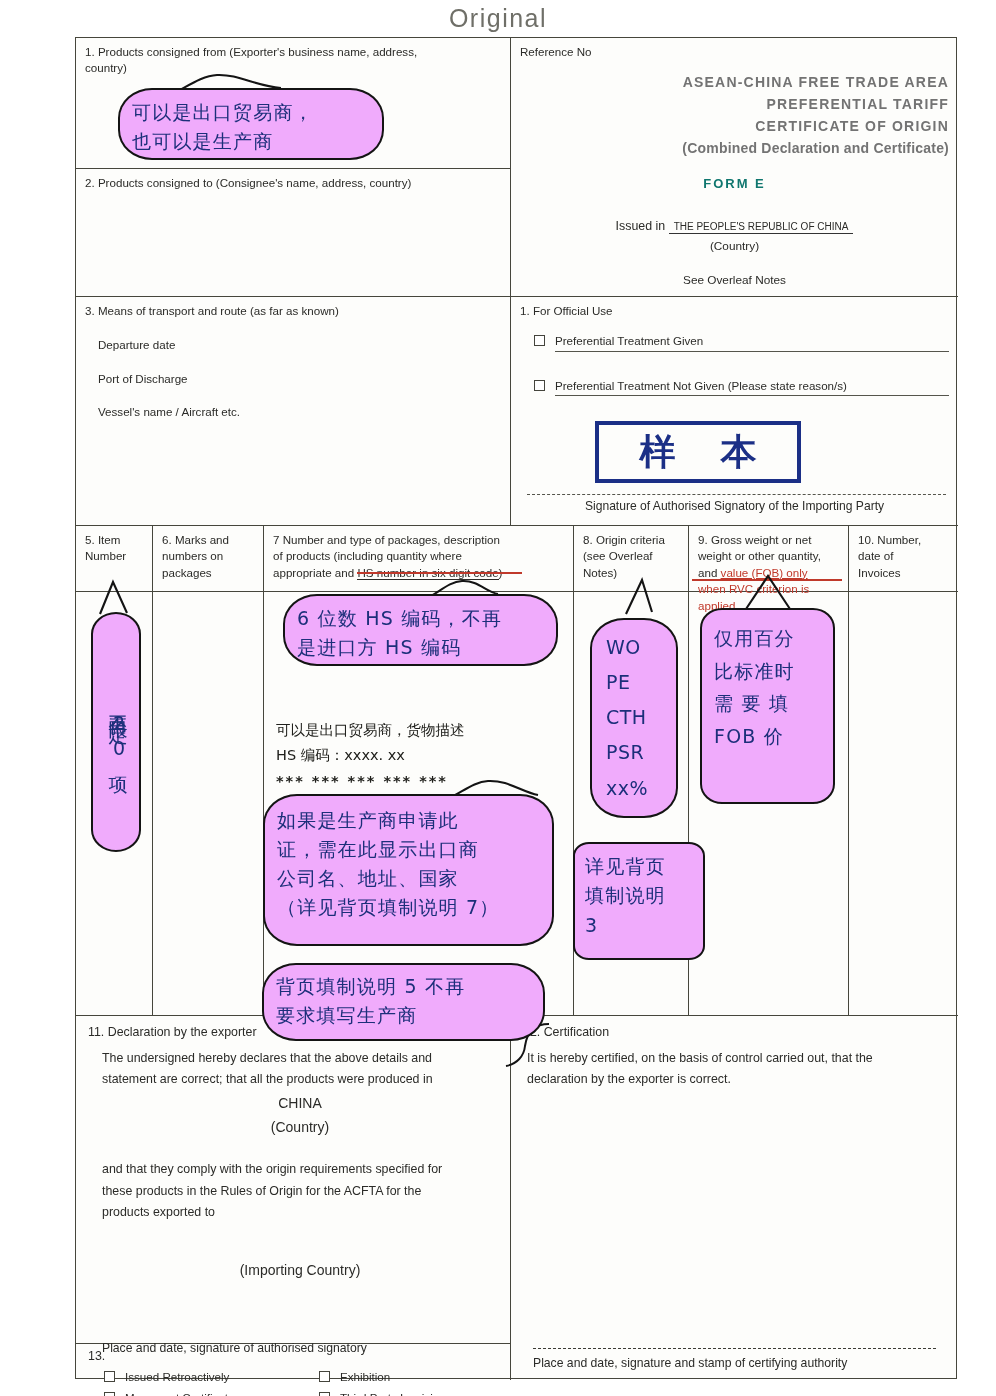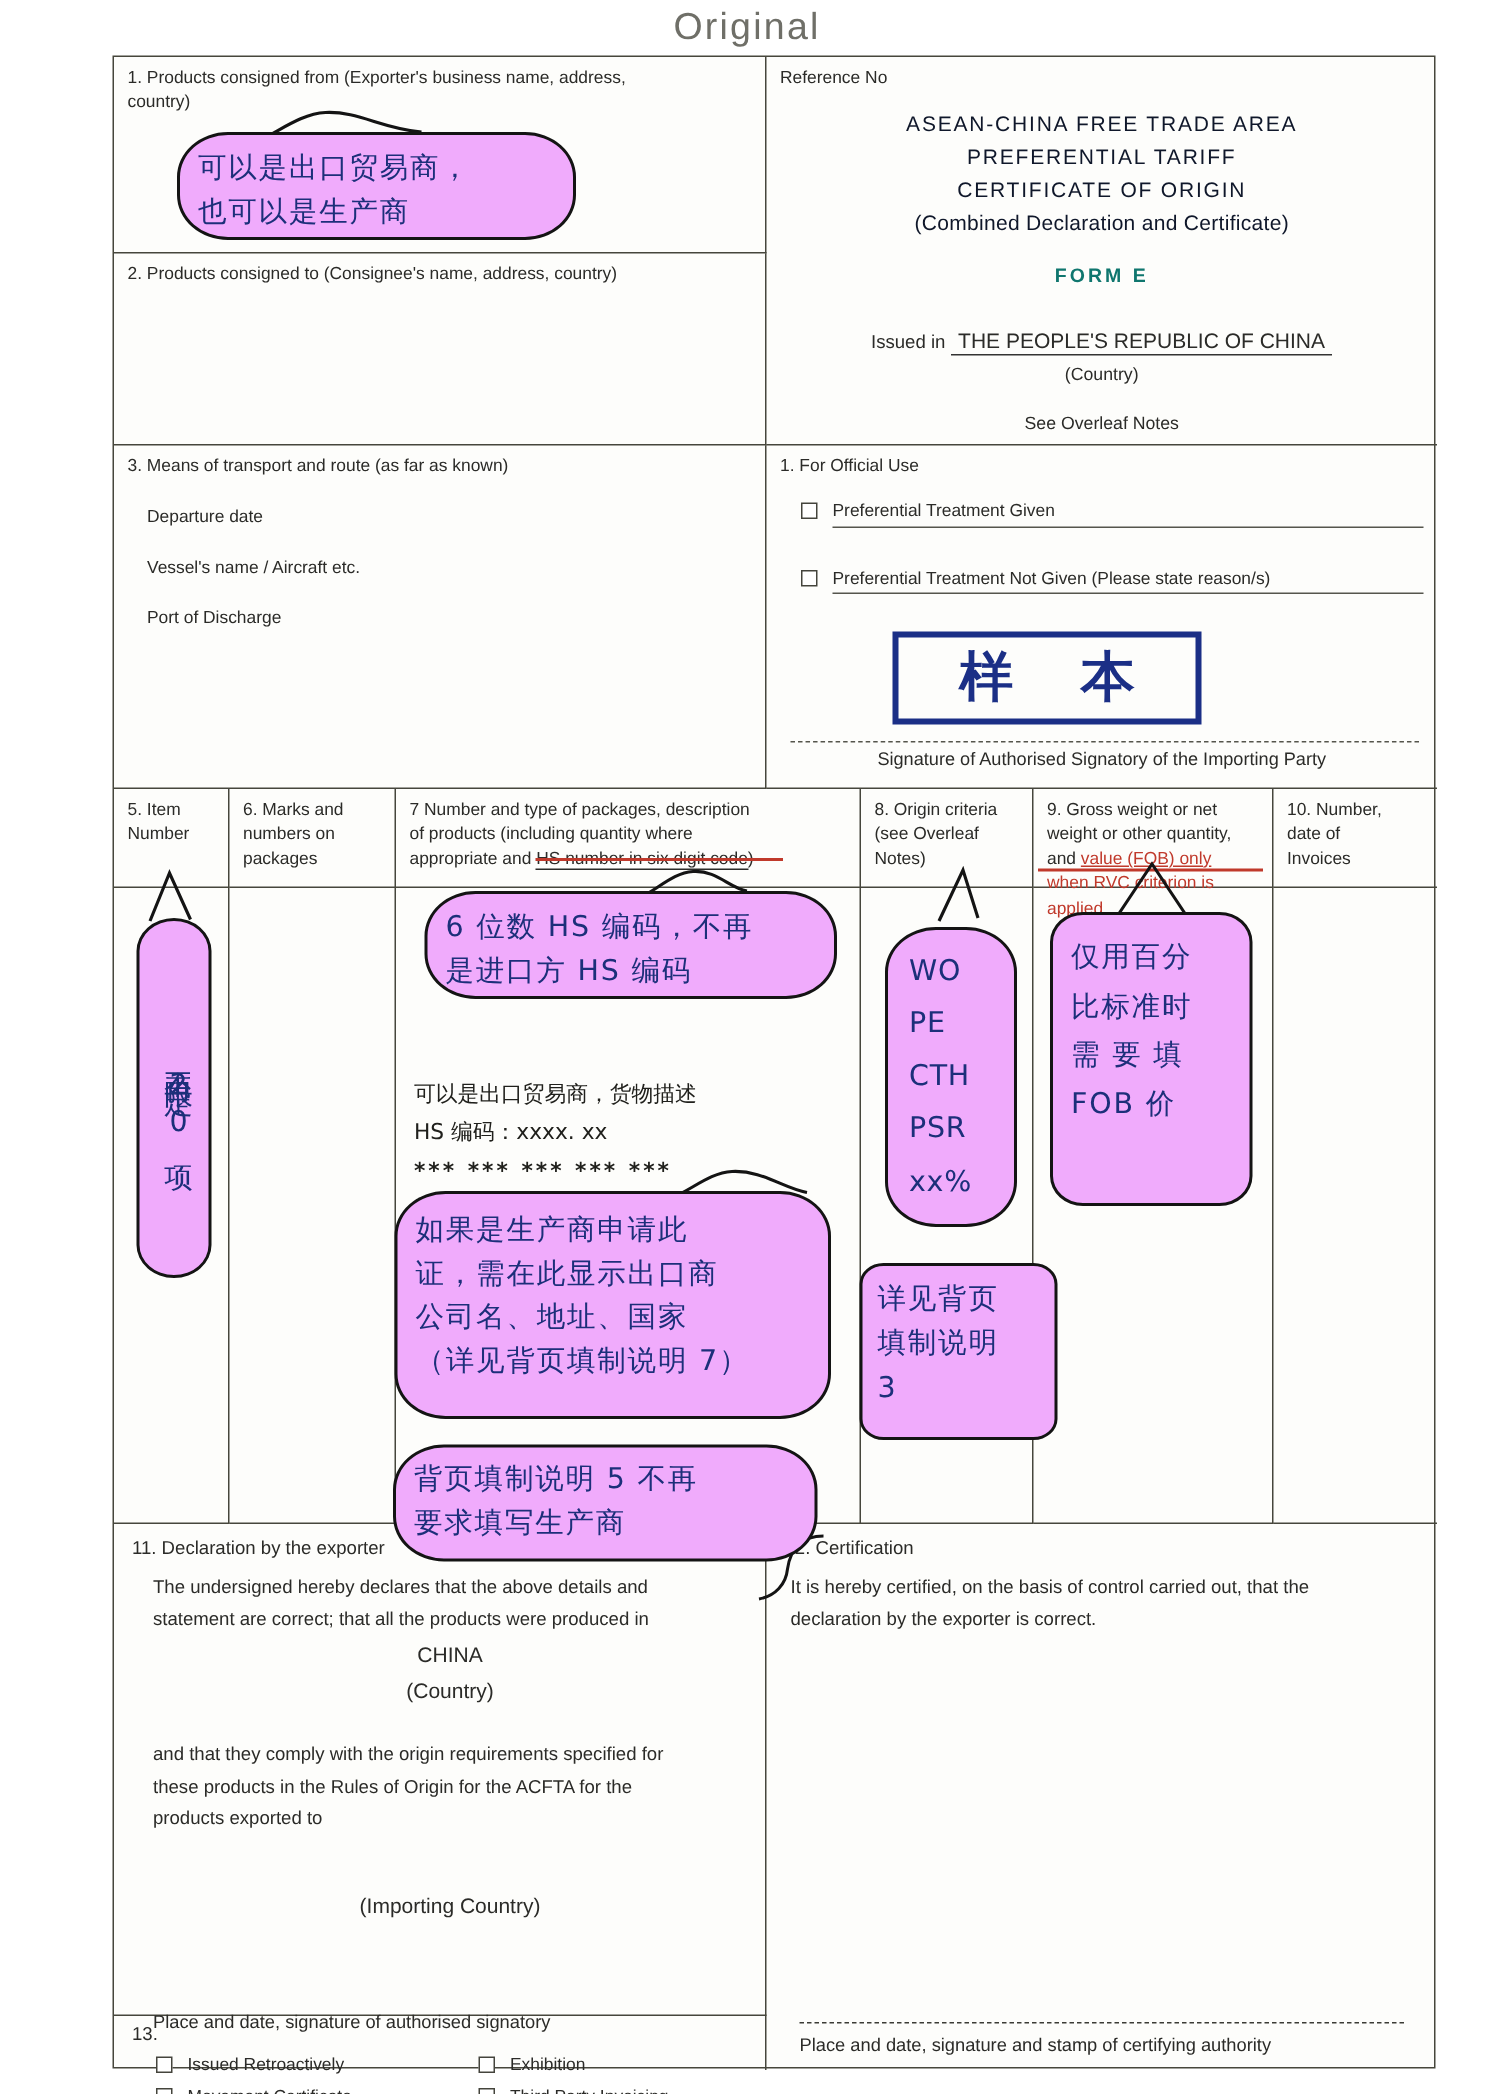--- a/index.html
+++ b/index.html
@@ -46,45 +46,45 @@
   }
   .cell.nor { border-right: none; }
   .cell.nob { border-bottom: none; }
   .lbl { white-space: pre-line; }
   .indent { padding-left: 13px; display: block; }
 
   
   #refno { font-size: 11.6px; }
   #titleblock {
     margin-top: 12px;
-    text-align: center;
-    font-weight: normal;
+    text-align: right;
+    font-weight: bold;
     font-size: 14px;
     letter-spacing: 1.2px;
     line-height: 1.55;
-    color: #0f172a;
+    color: #737373;
   }
   #titleblock .t4 { letter-spacing: .2px; }
   #formE {
     text-align: center;
     font-weight: bold;
     font-size: 13px;
     letter-spacing: 2px;
     margin-top: 16px;
     color: #0f766e;
   }
   #issuedrow {
     margin-top: 24px;
     text-align: center;
     font-size: 12.4px;
   }
   #issuedrow .country-val {
     border-bottom: 1.4px solid #333;
     padding: 0 5px 1px 5px;
-    font-size: 14px;
+    font-size: 10px;
     text-align: right;
   }
   .small-ctr { text-align: center; font-size: 11.8px; margin-top: 2px; }
 
   
   .chkrow { display: flex; align-items: flex-start; margin-top: 13px; }
   .chkbox {
     width: 11px; height: 11px;
     border: 1.3px solid #44443c;
     margin-right: 10px; margin-top: 2px;
@@ -177,22 +177,22 @@
     country)</div>
   </div>
 
   <div class="cell" style="left:0; top:131px; width:435px; height:128px;">
     <div class="lbl">2. Products consigned to (Consignee's name, address, country)</div>
   </div>
 
   <div class="cell" style="left:0; top:259px; width:435px; height:229px;">
     <div class="lbl">3. Means of transport and route (as far as known)</div>
     <div class="indent" style="margin-top:18px;">Departure date</div>
+    <div class="indent" style="margin-top:17px;">Port of Discharge</div>
     <div class="indent" style="margin-top:17px;">Vessel's name / Aircraft etc.</div>
-    <div class="indent" style="margin-top:17px;">Port of Discharge</div>
   </div>
 
   <div class="cell nor" style="left:435px; top:0; width:447px; height:259px;">
     <div id="refno">Reference No</div>
     <div id="titleblock">
       <div>ASEAN-CHINA  FREE  TRADE  AREA</div>
       <div>PREFERENTIAL  TARIFF</div>
       <div>CERTIFICATE  OF  ORIGIN</div>
       <div class="t4">(Combined Declaration and Certificate)</div>
     </div>

